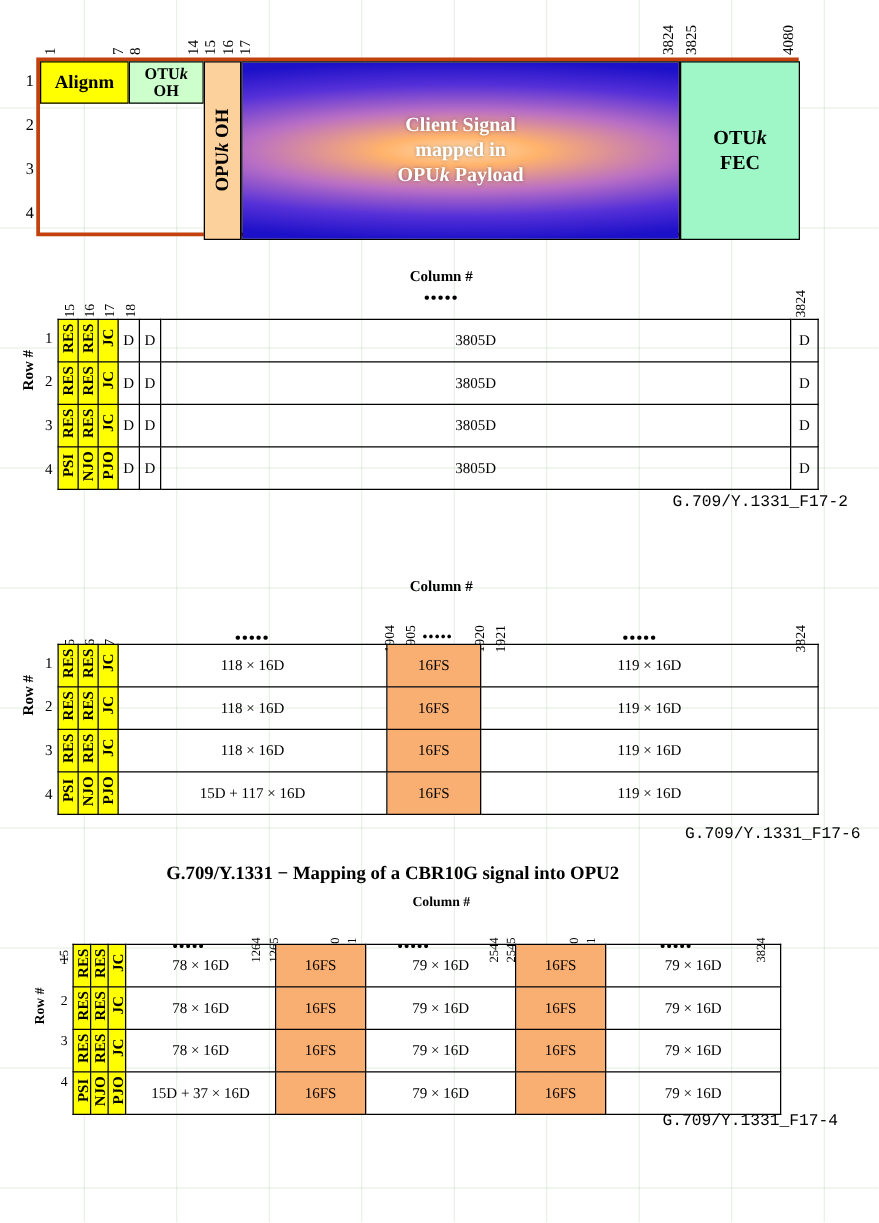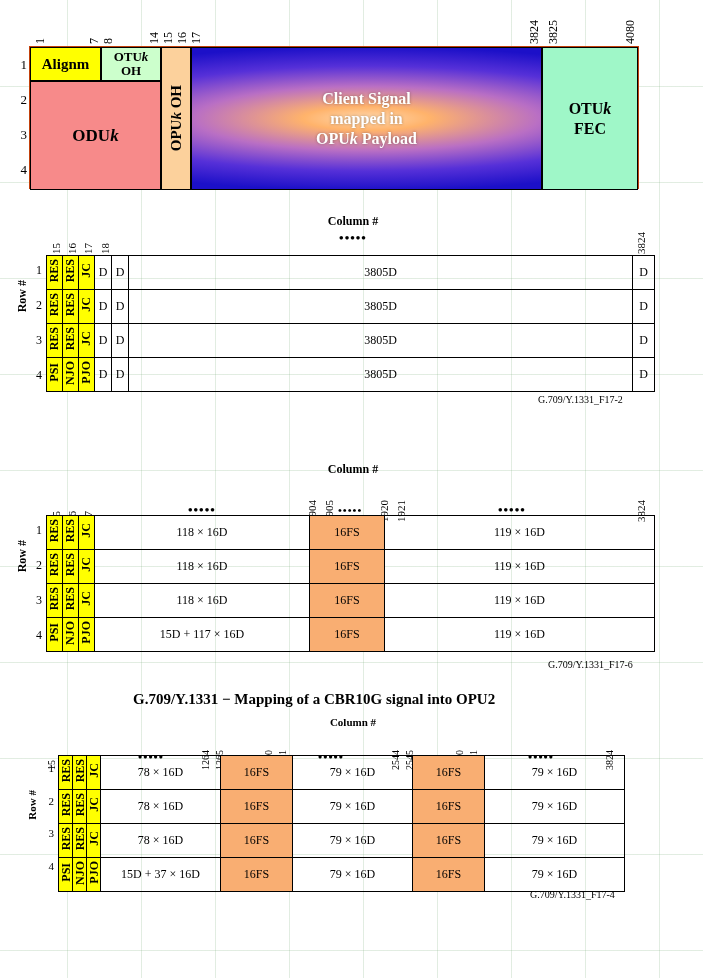--- a/index.html
+++ b/index.html
@@ -52,21 +52,21 @@
     font-size: 13px;
     left: -16px;
     width: 14px;
     text-align: right;
   }
   .frame-body {
     position: absolute;
     left: 0; top: 32px;
     width: 610px;
     height: 143px;
-    border: 1px solid #c2410c;
+    border: 3px solid #c2410c;
     box-sizing: border-box;
   }
   .cell {
     position: absolute;
     box-sizing: border-box;
     border: 1px solid #000;
     display: flex;
     align-items: center;
     justify-content: center;
     text-align: center;
@@ -143,22 +143,22 @@
   }
   td.fs { background: #f9ae72; font-weight: normal; }
   .caption {
     position: absolute;
     font-weight: bold;
     font-size: 15px;
     white-space: nowrap;
   }
   .figref {
     position: absolute;
-    font-size: 10px;
-    font-family: Liberation Serif, serif;
+    font-size: 13px;
+    font-family: Liberation Mono, monospace;
     white-space: nowrap;
   }
 </style>
 </head>
 <body>
 
 <div class="bg-grid"></div>
 
 <div class="layer">
 
@@ -181,23 +181,20 @@
     <span class="row-label" style="top:78px;">2</span>
     <span class="row-label" style="top:113px;">3</span>
     <span class="row-label" style="top:148px;">4</span>
 
     <div class="frame-body">
       <div class="cell c-align">
         <span>Alignm</span>
       </div>
       <div class="cell c-otuk-oh">
         <span><span>OTU</span><i>k</i><br><span>OH</span></span>
-      </div>
-      <div class="cell c-oduk">
-        <span><span>ODU</span><i>k</i></span>
       </div>
       <div class="cell c-opuk-oh">
         <span><span>OPU</span><i>k</i><span> OH</span></span>
       </div>
       <div class="cell c-payload">
         <span>
           <span>Client Signal</span><br>
           <span>mapped in</span><br>
           <span>OPU</span><i>k</i><span>  Payload</span>
         </span>

